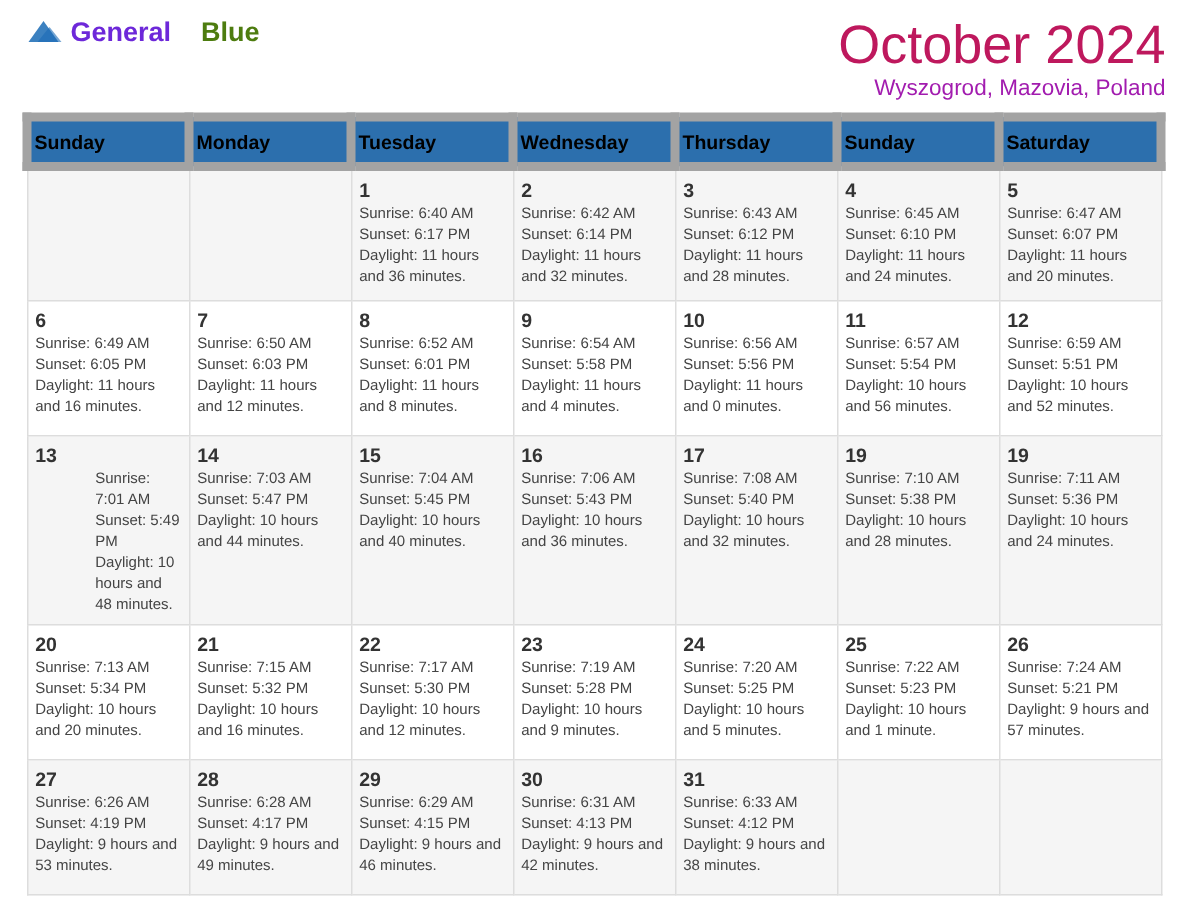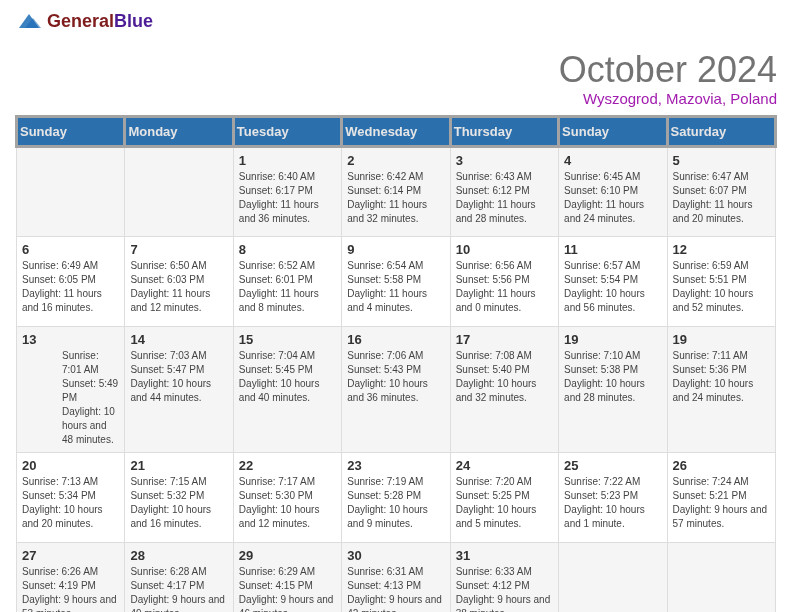--- a/index.html
+++ b/index.html
@@ -17,58 +17,58 @@
       margin-bottom: 8px;
     }
     .logo {
       display: flex;
       align-items: center;
       gap: 4px;
     }
     .logo-text-general {
       font-size: 18px;
       font-weight: bold;
-      color: #7f1d1d;
+      color: #6d28d9;
     }
     .logo-text-blue {
       font-size: 18px;
       font-weight: bold;
-      color: #4c1d95;
+      color: #4d7c0f;
+      margin-left: 20px;
     }
     .logo-icon {
       width: 28px;
       height: 22px;
     }
     .title-section {
       text-align: right;
     }
     .month-title {
       font-size: 36px;
       font-weight: normal;
-      color: #737373;
+      color: #be185d;
       line-height: 1.1;
-      margin-top: 40px;
     }
     .location-title {
       font-size: 15px;
       color: #a21caf;
     }
     table {
       width: 100%;
       border-collapse: collapse;
       table-layout: fixed;
     }
     thead th {
       background-color: #2c6fad;
-      color: #e5e5e5;
+      color: #000000;
       text-align: left;
       padding: 6px 2px;
       font-size: 13px;
       font-weight: bold;
-      border: 3px solid #a3a3a3;
+      border: 6px solid #a3a3a3;
     }
     tbody td {
       vertical-align: top;
       padding: 5px 5px;
       font-size: 10.5px;
       color: #333;
       border: 1px solid #ddd;
       min-height: 80px;
       height: 90px;
     }

